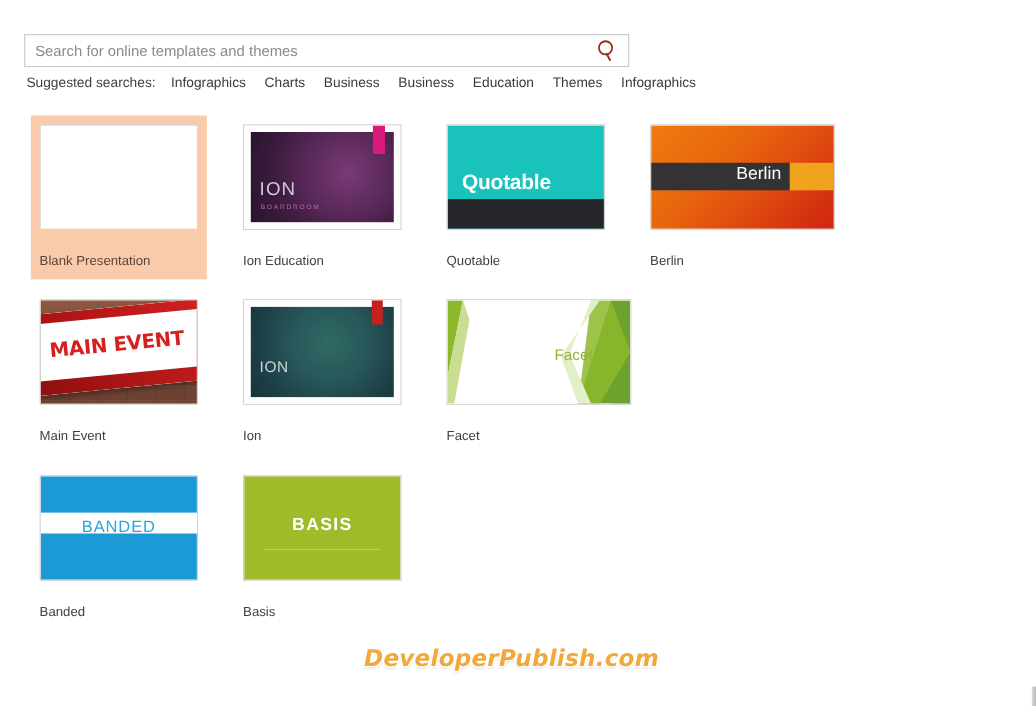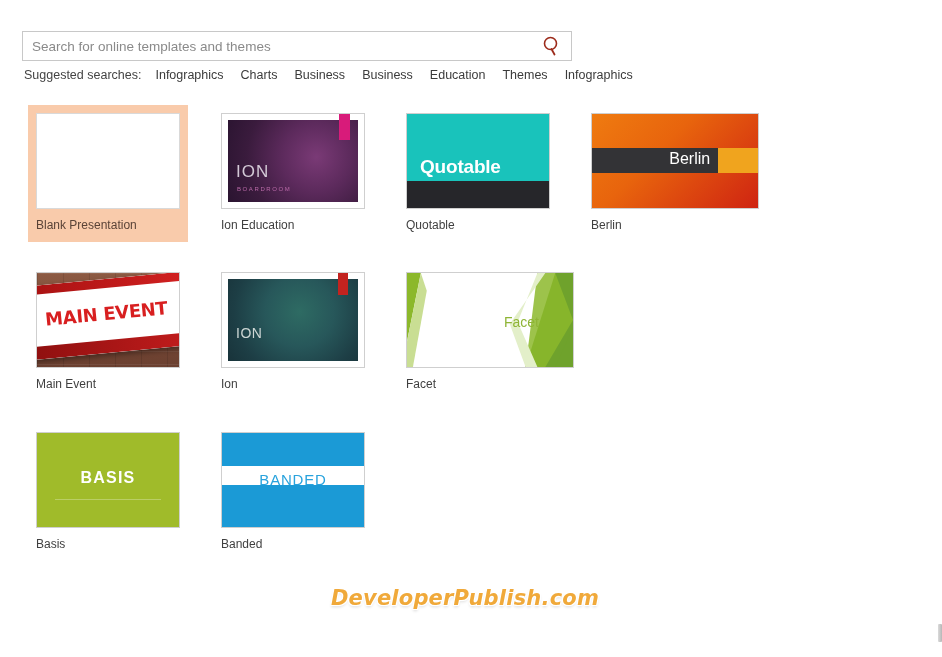--- a/index.html
+++ b/index.html
@@ -101,21 +101,21 @@
     height: 96px;
     border: 1px solid #cfcfcf;
     background: #ffffff;
     position: relative;
     overflow: hidden;
   }
   .tile.selected .thumb {
     border: 1px solid #d9d9d9;
   }
   .tile-label {
-    margin-top: 9px;
+    margin-top: 21px;
     font-size: 12px;
     color: #3f3f3f;
     white-space: nowrap;
     overflow: hidden;
   }
   .tile.selected .tile-label { color: #5a4337; }
 
   
   .tile-wide { width: 170px; }
   .tile-wide .thumb { width: 168px; }
@@ -566,38 +566,38 @@
           </div>
         </div>
         <div class="tile-label">Facet</div>
       </div>
     </div>
 
     <div class="row row-3">
 
       <div class="tile">
         <div class="thumb">
-          <div class="art-basis">
-            <div class="basis-text">BASIS</div>
-            <div class="basis-line"></div>
-          </div>
-        </div>
-        <div class="tile-label">Basis</div>
-      </div>
-
-      <div class="tile">
-        <div class="thumb">
           <div class="art-banded">
             <div class="banded-top"></div>
             <div class="banded-text">BANDED</div>
             <div class="banded-bot"></div>
           </div>
         </div>
         <div class="tile-label">Banded</div>
       </div>
+
+      <div class="tile">
+        <div class="thumb">
+          <div class="art-basis">
+            <div class="basis-text">BASIS</div>
+            <div class="basis-line"></div>
+          </div>
+        </div>
+        <div class="tile-label">Basis</div>
+      </div>
     </div>
 
   </div>
 
   <div class="watermark">DeveloperPublish.com</div>
 
   <div class="edge-fragment"></div>
 
 </div>
 

